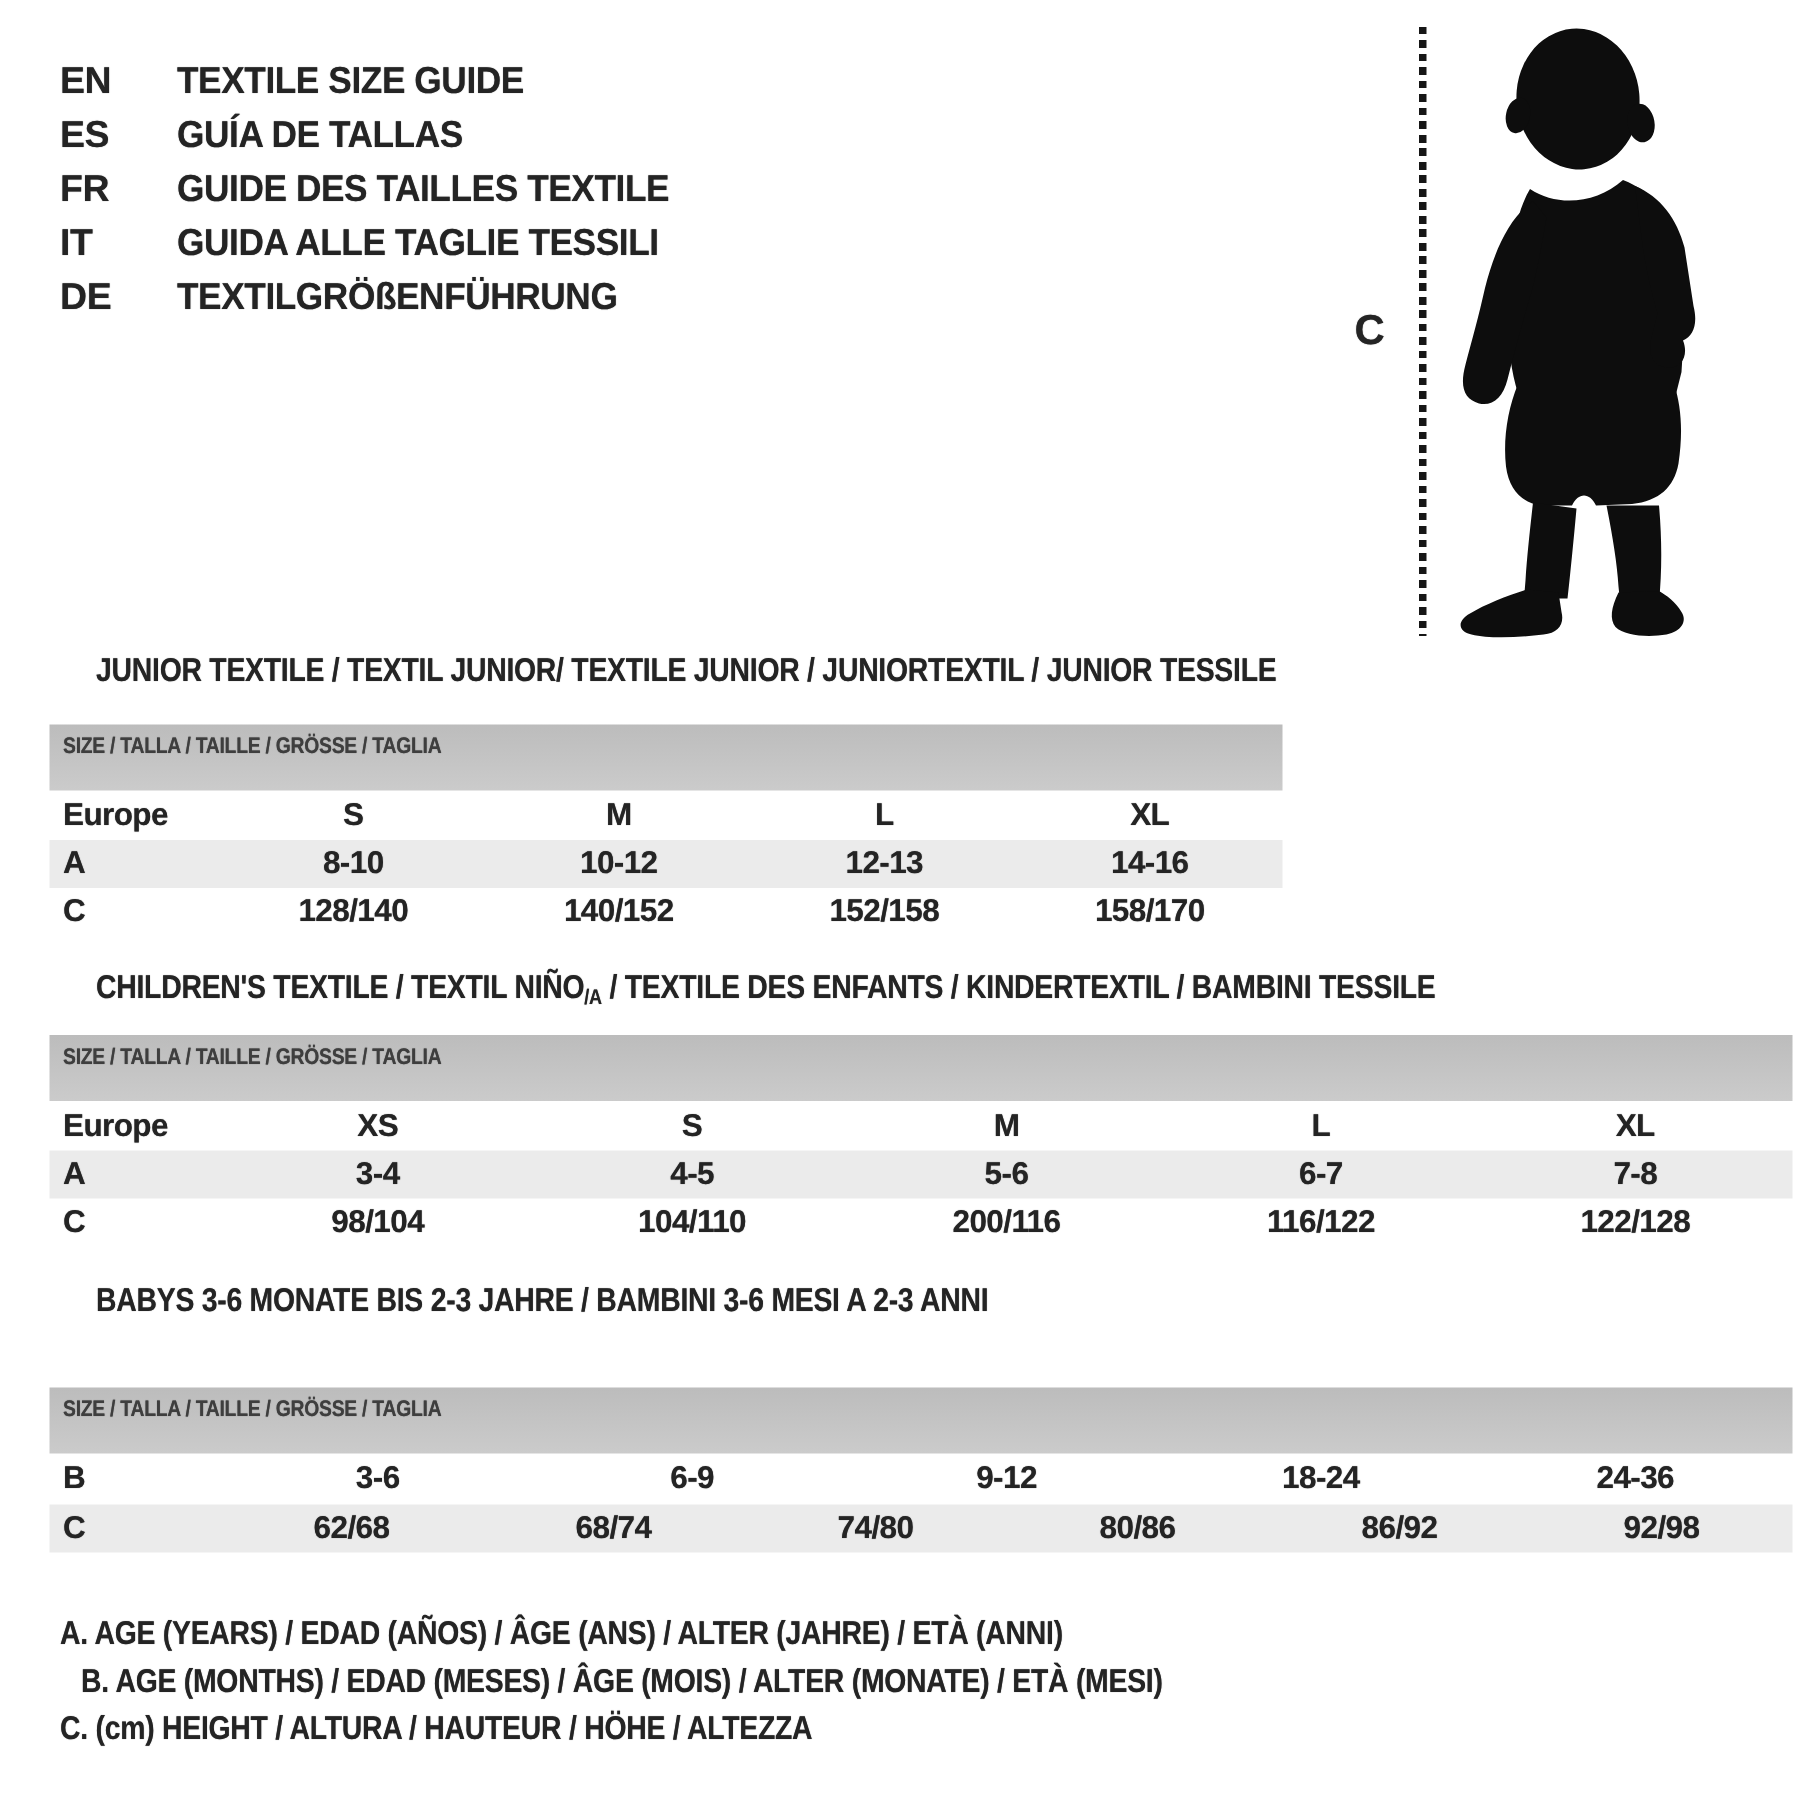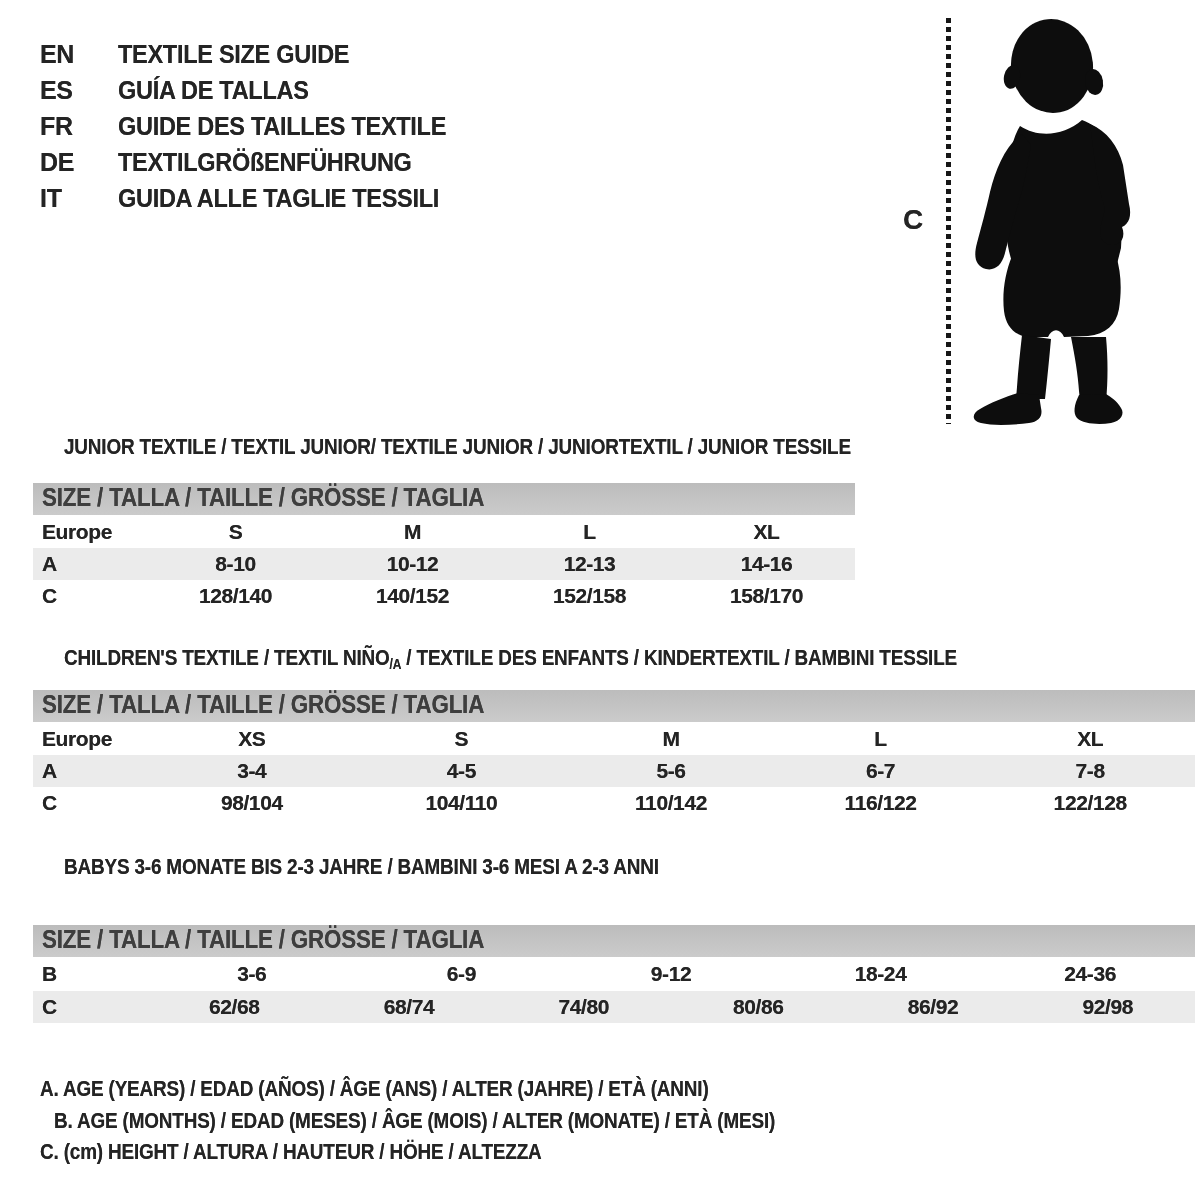--- a/index.html
+++ b/index.html
@@ -18,22 +18,22 @@
   .lang-row{display:flex;height:36px;line-height:36px;font-size:25px;letter-spacing:-0.3px;}
   .lang-code{width:78px;flex:0 0 78px;}
   .lang-title{flex:1;}
 
   
   .sec-heading{font-size:22px;line-height:26px;letter-spacing:-0.2px;margin-left:24px;}
   .sec-heading .sub{font-size:14px;vertical-align:-4px;}
 
   
   .size-table{position:absolute;}
-  .tbar{height:32px;line-height:29px;background:linear-gradient(#bcbcbc,#cbcbcb);
-        padding-left:9px;font-size:26px;color:#3e3e3e;font-weight:700;letter-spacing:-0.2px;}
+  .tbar{height:44px;line-height:29px;background:linear-gradient(#bcbcbc,#cbcbcb);
+        padding-left:9px;font-size:15px;color:#3e3e3e;font-weight:700;letter-spacing:-0.2px;}
   .trow{display:flex;font-size:21px;font-weight:700;letter-spacing:-0.4px;}
   .trow.shade{background:#ebebeb;}
   .tlabel{flex:0 0 105px;padding-left:9px;text-align:left;}
   .tcell{flex:1;text-align:center;}
 
   
   .dash-line{position:absolute;left:946px;top:18px;width:5px;height:406px;
     background:repeating-linear-gradient(180deg,#161616 0,#161616 5px,transparent 5px,transparent 9px);}
   .measure-label{position:absolute;left:903px;top:204px;font-size:28px;font-weight:700;}
 
@@ -51,26 +51,26 @@
   </div>
   <div class="lang-row">
     <span class="lang-code b">ES</span>
     <span class="lang-title b"><span class="sx95">GUÍA DE TALLAS</span></span>
   </div>
   <div class="lang-row">
     <span class="lang-code b">FR</span>
     <span class="lang-title b"><span class="sx95">GUIDE DES TAILLES TEXTILE</span></span>
   </div>
   <div class="lang-row">
+    <span class="lang-code b">IT</span>
+    <span class="lang-title b"><span class="sx95">GUIDA ALLE TAGLIE TESSILI</span></span>
+  </div>
+  <div class="lang-row">
     <span class="lang-code b">DE</span>
     <span class="lang-title b"><span class="sx95">TEXTILGRÖßENFÜHRUNG</span></span>
-  </div>
-  <div class="lang-row">
-    <span class="lang-code b">IT</span>
-    <span class="lang-title b"><span class="sx95">GUIDA ALLE TAGLIE TESSILI</span></span>
   </div>
 </div>
 
 <div class="dash-line"></div>
 <div class="measure-label soft">C</div>
 
 <svg class="abs" style="left:960px;top:14px;" width="190" height="412" viewBox="0 0 190 412" aria-hidden="true">
   <g fill="#0d0d0d">
     <ellipse cx="92" cy="52" rx="41" ry="47" transform="rotate(-5 92 52)"></ellipse>
     <ellipse cx="52" cy="63" rx="8" ry="12" transform="rotate(12 52 63)"></ellipse>
@@ -140,21 +140,21 @@
     <div class="tcell">3-4</div>
     <div class="tcell">4-5</div>
     <div class="tcell">5-6</div>
     <div class="tcell">6-7</div>
     <div class="tcell">7-8</div>
   </div>
   <div class="trow soft" style="height:32px;line-height:32px;">
     <div class="tlabel">C</div>
     <div class="tcell">98/104</div>
     <div class="tcell">104/110</div>
-    <div class="tcell">110/142</div>
+    <div class="tcell">200/116</div>
     <div class="tcell">116/122</div>
     <div class="tcell">122/128</div>
   </div>
 </div>
 
 <div class="abs sec-heading b soft" style="left:40px;top:851px;line-height:32px;">
   <div><span class="sx">BABYS 3-6 MONATE BIS 2-3 JAHRE / BAMBINI 3-6 MESI A 2-3 ANNI</span></div>
 </div>
 
 <div class="size-table" style="left:33px;top:925px;width:1162px;">

